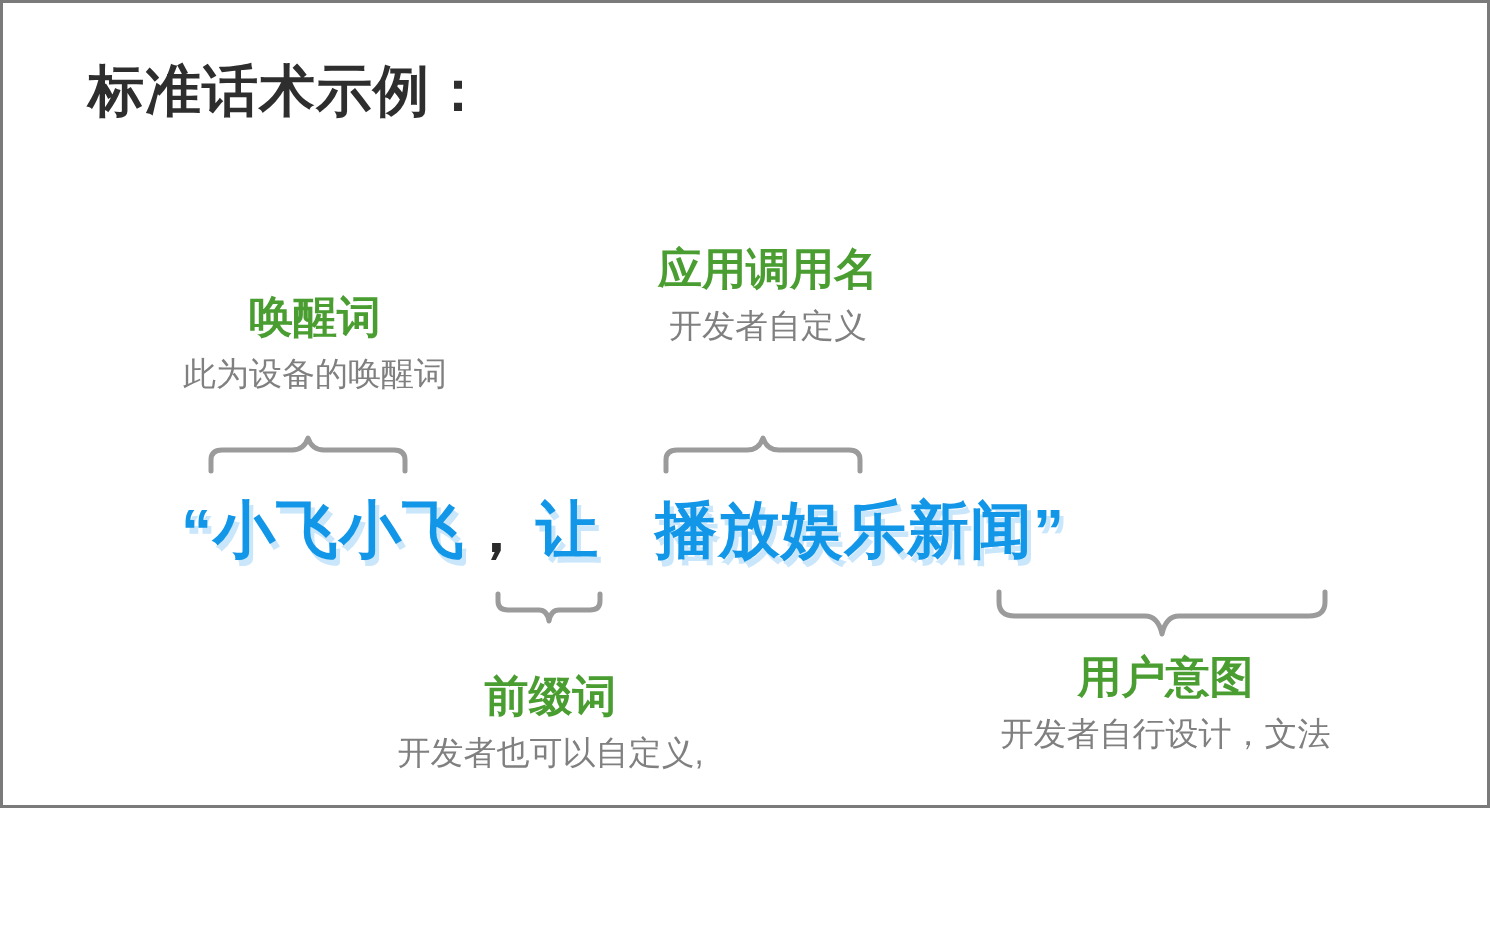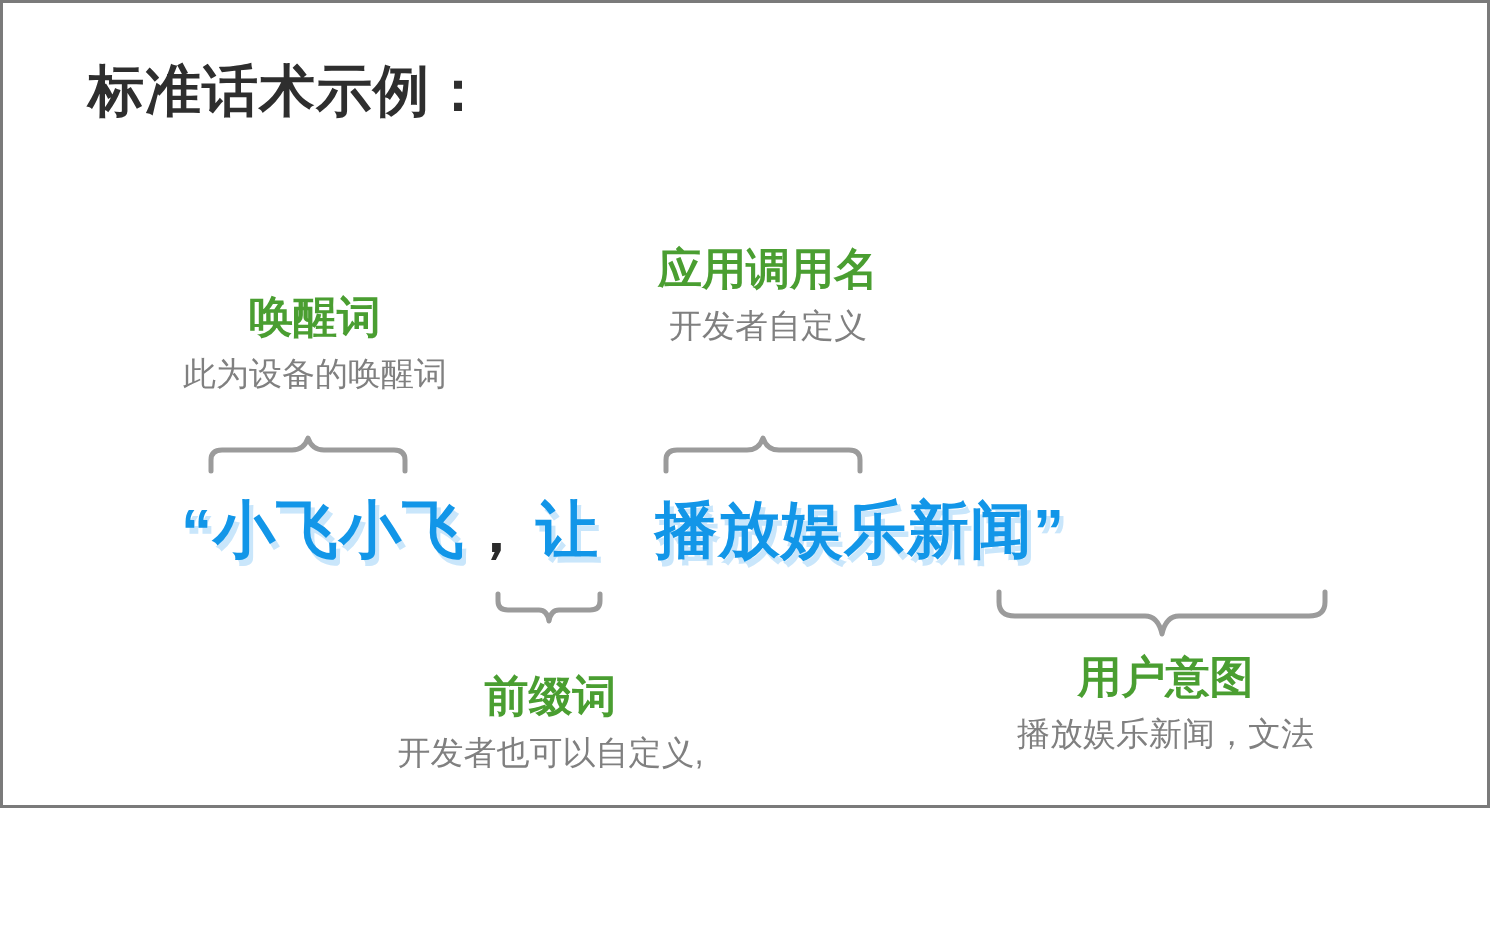--- a/index.html
+++ b/index.html
@@ -156,17 +156,17 @@
   <div class="annot" style="left:330px; top:665px; width:435px;">
     <div class="annot-title">前缀词</div>
     <div class="annot-desc">
       <span class="line">开发者也可以自定义,</span>
     </div>
   </div>
 
   <div class="annot" style="left:935px; top:646px; width:455px;">
     <div class="annot-title">用户意图</div>
     <div class="annot-desc">
-      <span class="line">播放娱乐新闻，文法</span>
+      <span class="line">开发者自行设计，文法</span>
     </div>
   </div>
 
 </div>
 
 </body></html>

